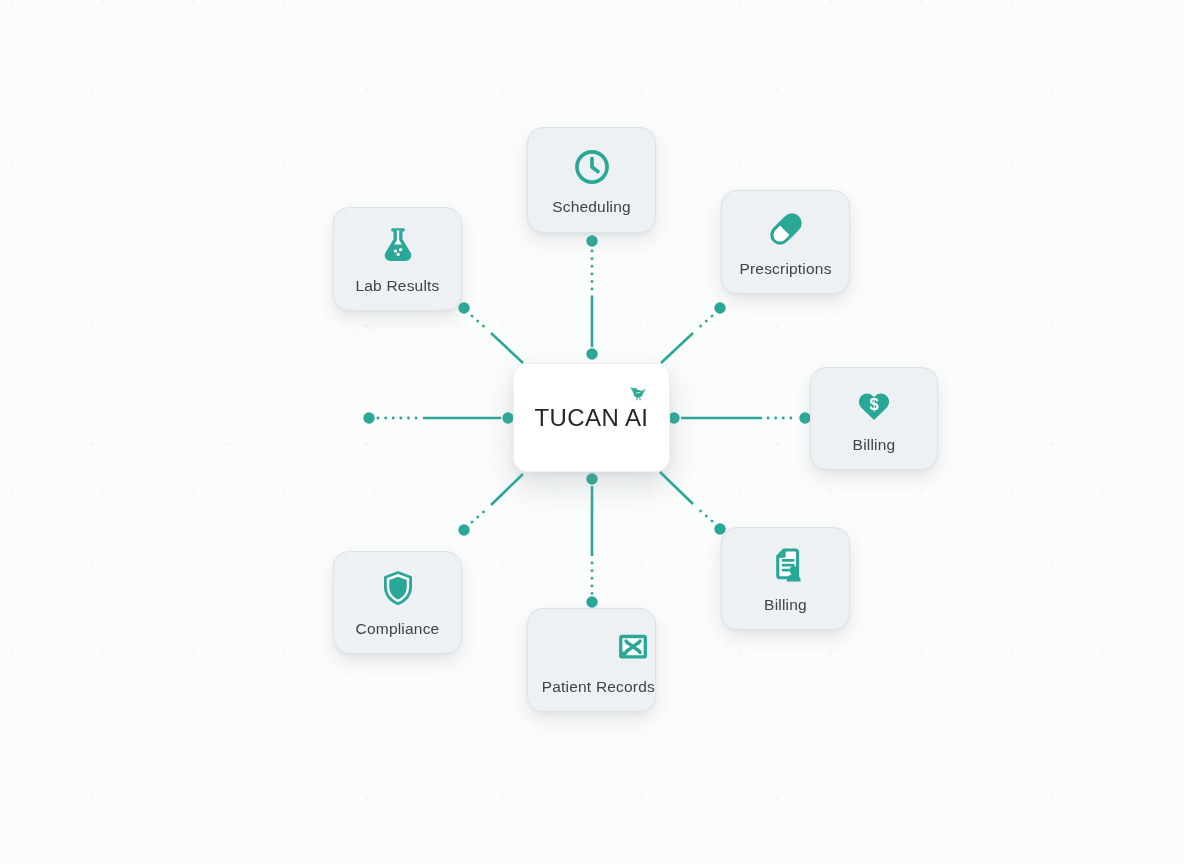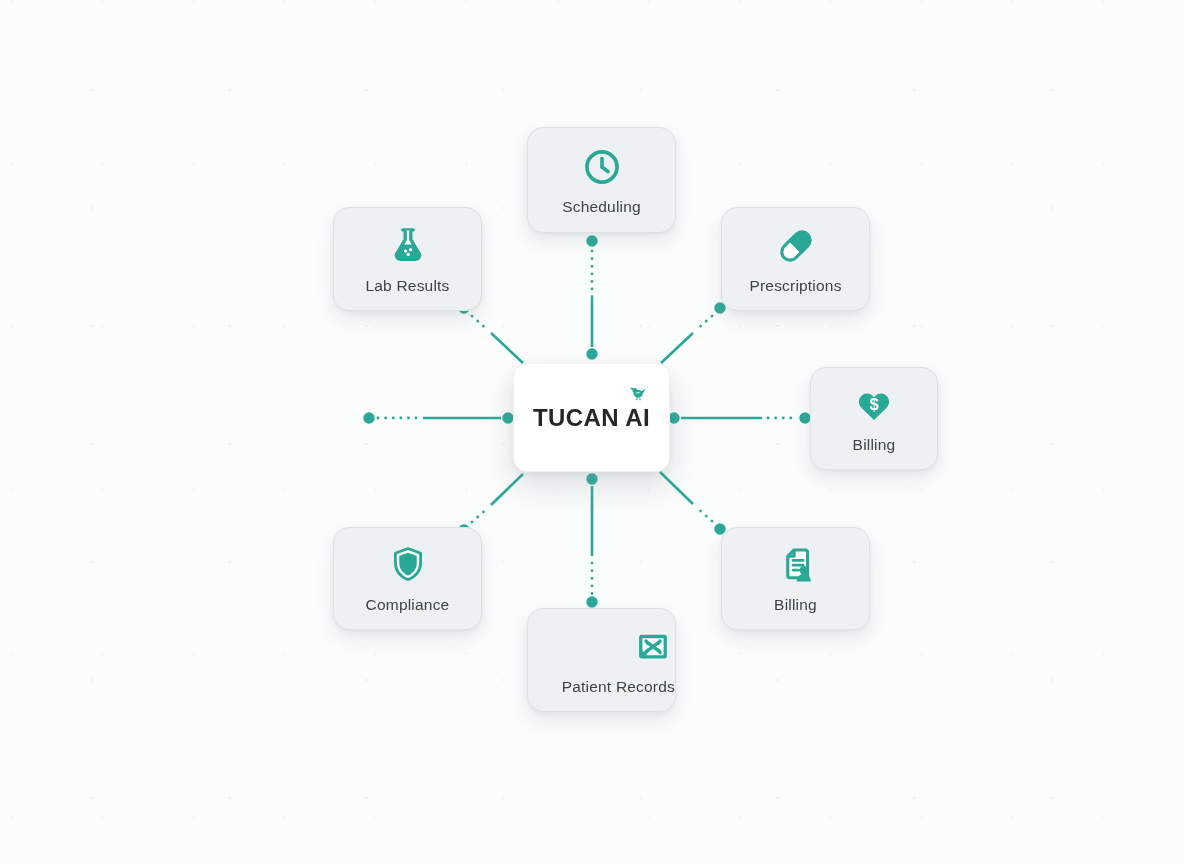--- a/index.html
+++ b/index.html
@@ -26,50 +26,50 @@
     background-position:24px 31px, 57px 83px;
   }
   svg.wires{position:absolute;inset:0;width:1184px;height:864px;}
   .wire-solid{stroke:var(--accent);stroke-width:2.6;fill:none;}
   .wire-dotted{stroke:var(--accent);stroke-width:2.8;fill:none;
     stroke-dasharray:0.1 7.5;stroke-linecap:round;}
   .wire-dot{fill:var(--accent);}
 
   .node{
     position:absolute;
-    width:149px;height:104px;
+    width:129px;height:104px;
     background:var(--card-bg);
     border:1px solid var(--card-border);
     border-radius:16px;
     display:flex;flex-direction:column;align-items:center;justify-content:center;
     gap:9px;
     box-shadow:0 8px 18px rgba(140,152,162,.20), 0 2px 4px rgba(0,0,0,.04);
   }
   .node .icon{width:44px;height:44px;display:flex;align-items:center;justify-content:center;}
   .node .icon svg{width:42px;height:42px;}
   .node .label{
     font-size:15.5px;color:var(--label);letter-spacing:.2px;white-space:nowrap;
   }
   .pos-scheduling{left:527px;top:127px;height:106px;}
   .pos-lab-results{left:333px;top:207px;}
-  .pos-prescriptions{left:721px;top:207px;}
+  .pos-prescriptions{left:721px;top:190px;}
   .pos-referrals{left:234px;top:367px;height:103px;}
   .pos-billing{left:810px;top:367px;width:128px;height:103px;}
-  .pos-compliance{left:333px;top:527px;height:103px;}
+  .pos-compliance{left:333px;top:551px;height:103px;}
   .pos-billing-2{left:721px;top:527px;height:103px;}
   .pos-patient-records{left:527px;top:608px;align-items:flex-end;}
 
   .center-node{
     position:absolute;left:513px;top:363px;width:157px;height:109px;
     background:#ffffff;border:1px solid #eef0f2;border-radius:14px;
     display:flex;align-items:center;justify-content:center;
     box-shadow:0 14px 30px rgba(140,152,162,.28), 0 3px 8px rgba(0,0,0,.05);
   }
   .center-title{
-    font-size:24px;font-weight:bold;color:var(--title);letter-spacing:.4px;
+    font-size:24px;font-weight:normal;color:var(--title);letter-spacing:.4px;
   }
   .center-bird{
     position:absolute;right:18px;top:20px;width:24px;height:22px;
   }
 </style>
 </head>
 <body>
 
 <div class="canvas">
 

